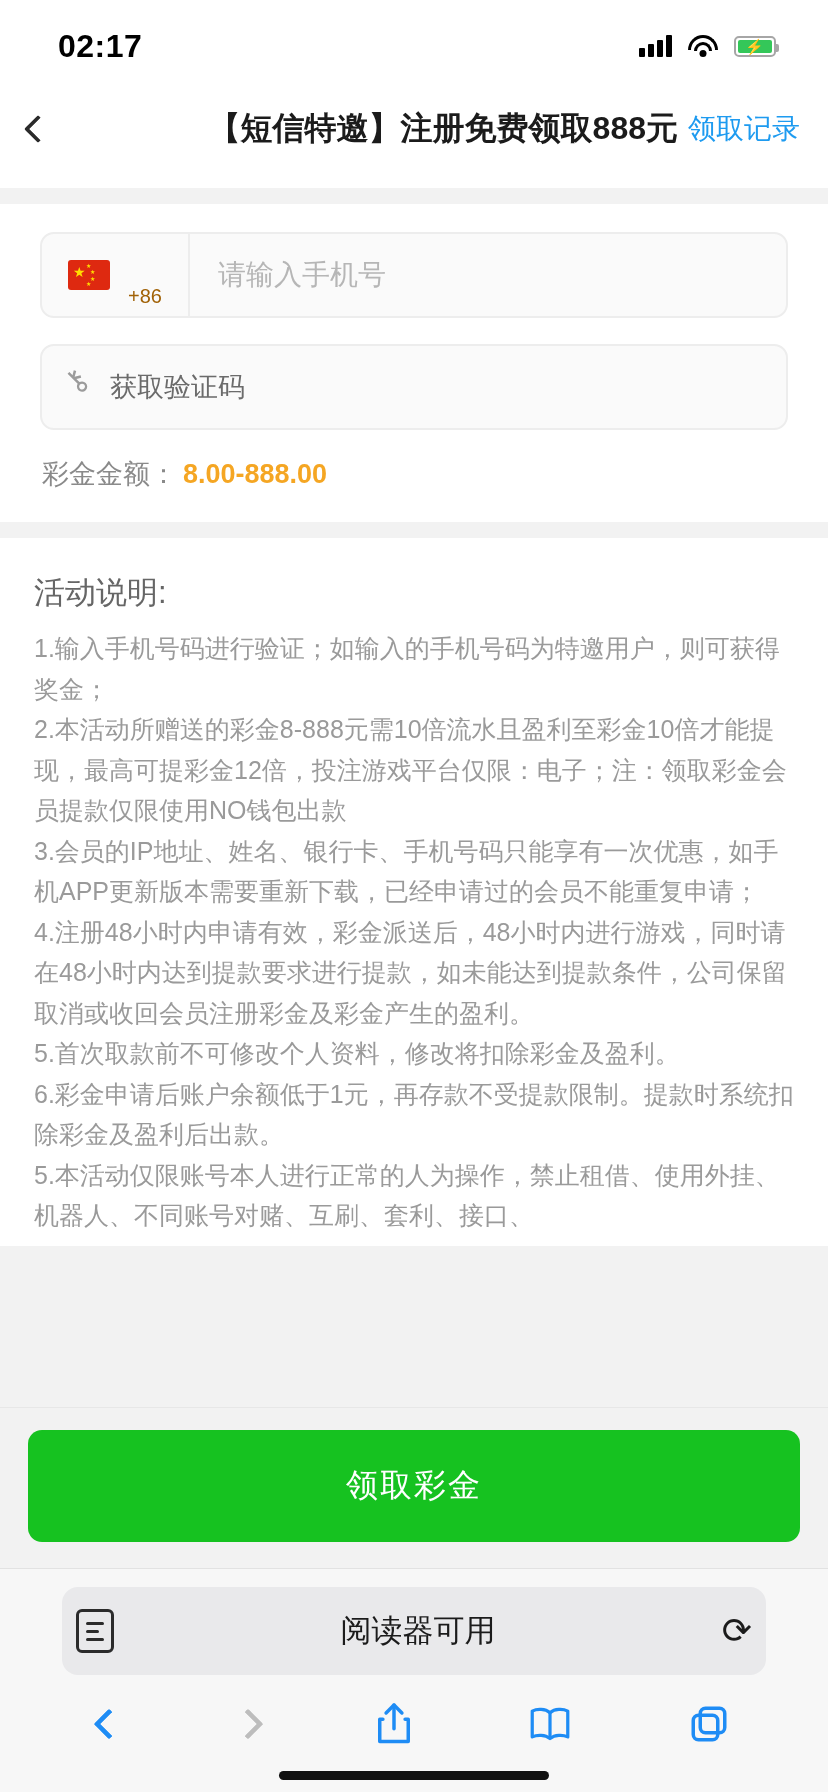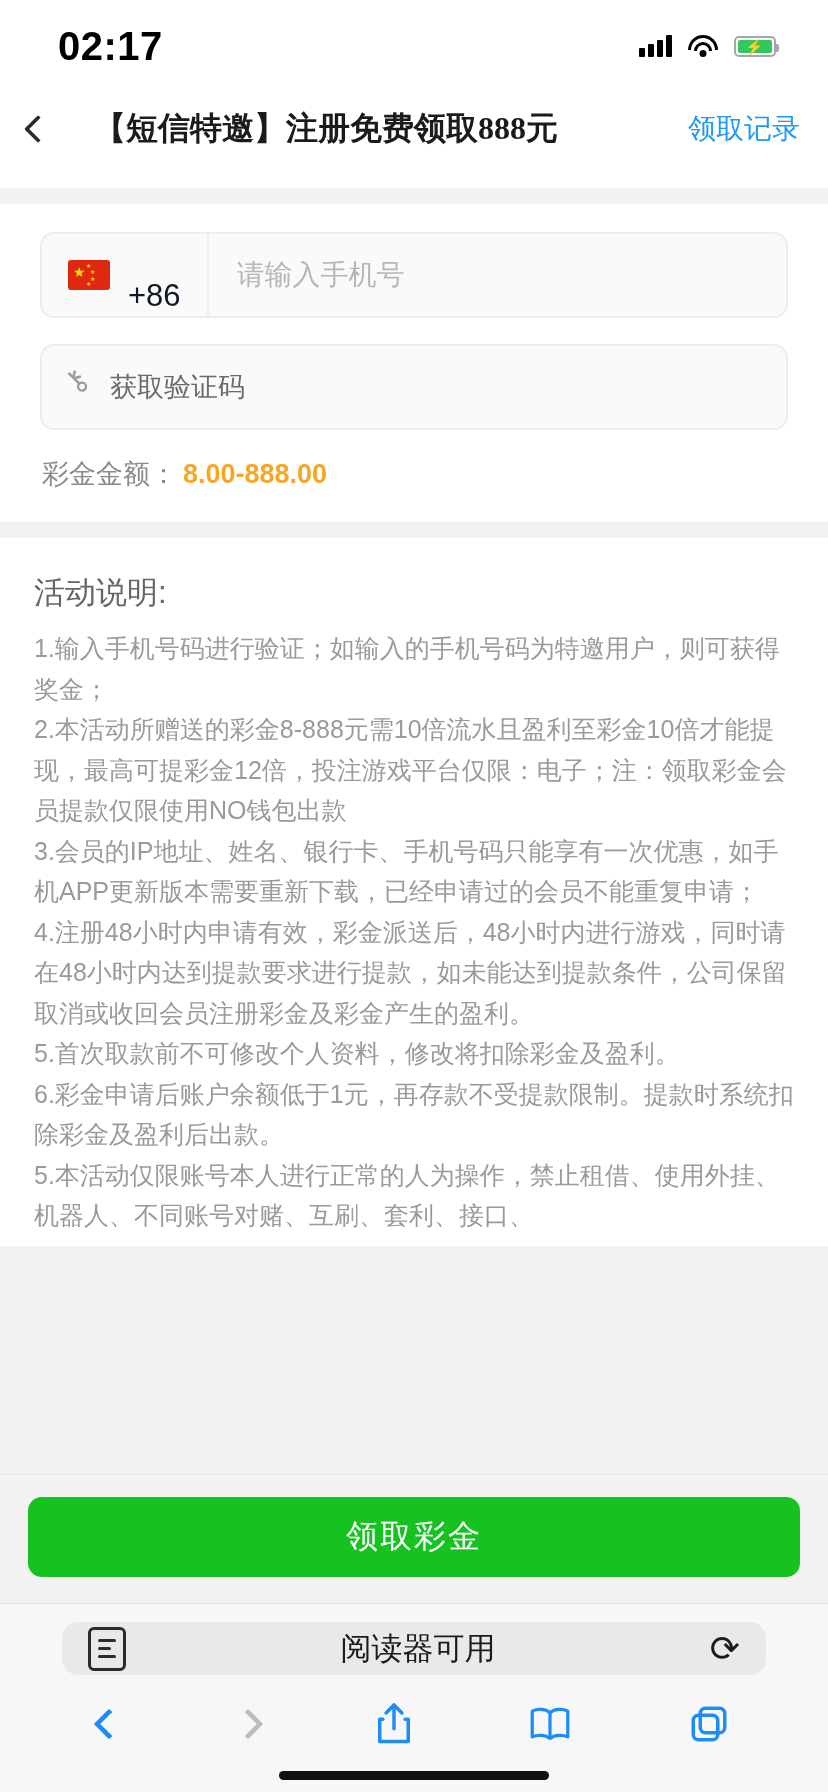--- a/index.html
+++ b/index.html
@@ -23,21 +23,21 @@
   .statusbar {
     height: 92px;
     background: #ffffff;
     display: flex;
     align-items: center;
     justify-content: space-between;
     padding: 0 52px 0 58px;
     flex: 0 0 auto;
   }
   .status-time {
-    font-size: 40px;
+    font-size: 32px;
     font-weight: 600;
     color: #000;
     letter-spacing: 0.5px;
   }
   .status-right {
     display: flex;
     align-items: center;
     gap: 16px;
   }
   .signal { display: flex; align-items: flex-end; gap: 3px; height: 22px; }
@@ -108,27 +108,26 @@
   }
   .chev-left {
     width: 20px; height: 20px;
     border-left: 4px solid #2b2b2b;
     border-bottom: 4px solid #2b2b2b;
     transform: rotate(45deg);
     border-radius: 2px;
   }
   .nav-title {
     flex: 1;
-    text-align: left;
+    text-align: right;
     font-size: 32px;
     font-weight: 700;
     color: #1b1b1b;
     line-height: 1.3;
     padding: 0 10px;
-    font-family: Liberation Serif, serif;
   }
   .nav-record {
     flex: 0 0 auto;
     font-size: 28px;
     color: #1e9bf0;
     white-space: nowrap;
   }
 
   
   .content {
@@ -181,22 +180,22 @@
     position: absolute;
     color: #ffde00;
     font-size: 6px;
     line-height: 1;
   }
   .flag .sm1 { left: 18px; top: 3px; }
   .flag .sm2 { left: 22px; top: 9px; }
   .flag .sm3 { left: 22px; top: 16px; }
   .flag .sm4 { left: 18px; top: 21px; }
   .cc-code {
-    font-size: 31px;
-    color: #0f172a;
+    font-size: 20px;
+    color: #a16207;
     margin-top: 42px;
   }
   .field input {
     flex: 1;
     border: none;
     outline: none;
     background: transparent;
     font-size: 28px;
     color: #333;
     padding: 0 28px;
@@ -248,46 +247,46 @@
   }
 
   
   .cta-wrap {
     flex: 0 0 auto;
     background: #f2f2f2;
     padding: 22px 28px 26px 28px;
     border-top: 1px solid #e7e7e7;
   }
   .cta {
-    height: 80px;
+    height: 112px;
     background: #16c220;
     border-radius: 14px;
     color: #fff;
     font-size: 32px;
     display: flex;
     align-items: center;
     justify-content: center;
     letter-spacing: 2px;
   }
 
   
   .safari-bar {
     flex: 0 0 auto;
     background: #f7f7f7;
     padding: 18px 0 0 0;
     border-top: 1px solid #e2e2e2;
   }
   .urlbar {
     margin: 0 62px;
-    height: 53px;
+    height: 88px;
     background: #e9e9eb;
     border-radius: 16px;
     display: flex;
     align-items: center;
-    padding: 0 26px;
+    padding: 0 14px;
     justify-content: space-between;
   }
   .reader-icon {
     width: 38px; height: 44px;
     border: 3px solid #2b2b2b;
     border-radius: 6px;
     display: flex;
     flex-direction: column;
     justify-content: center;
     gap: 5px;

